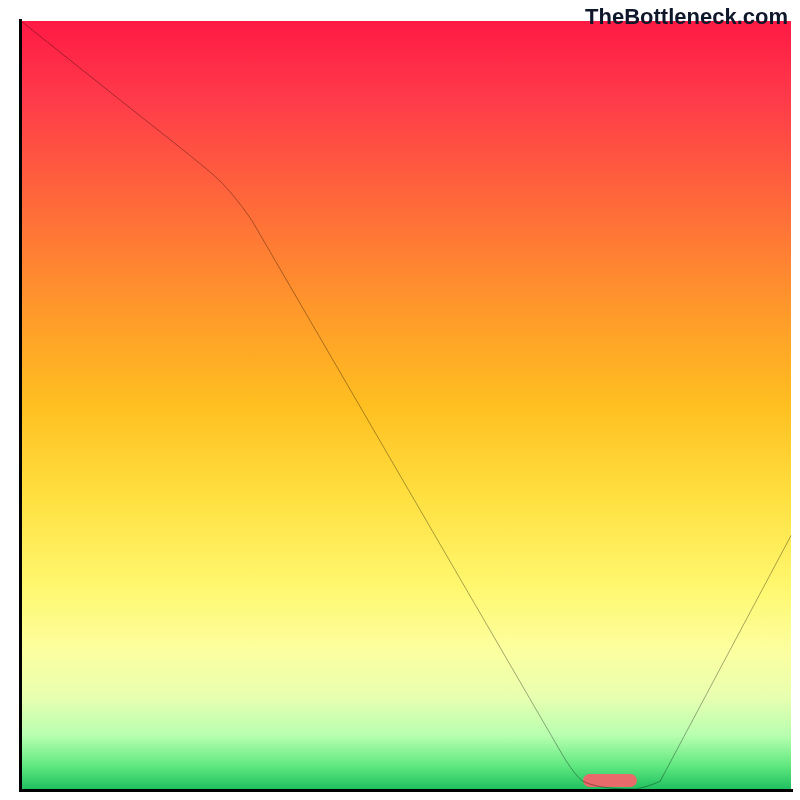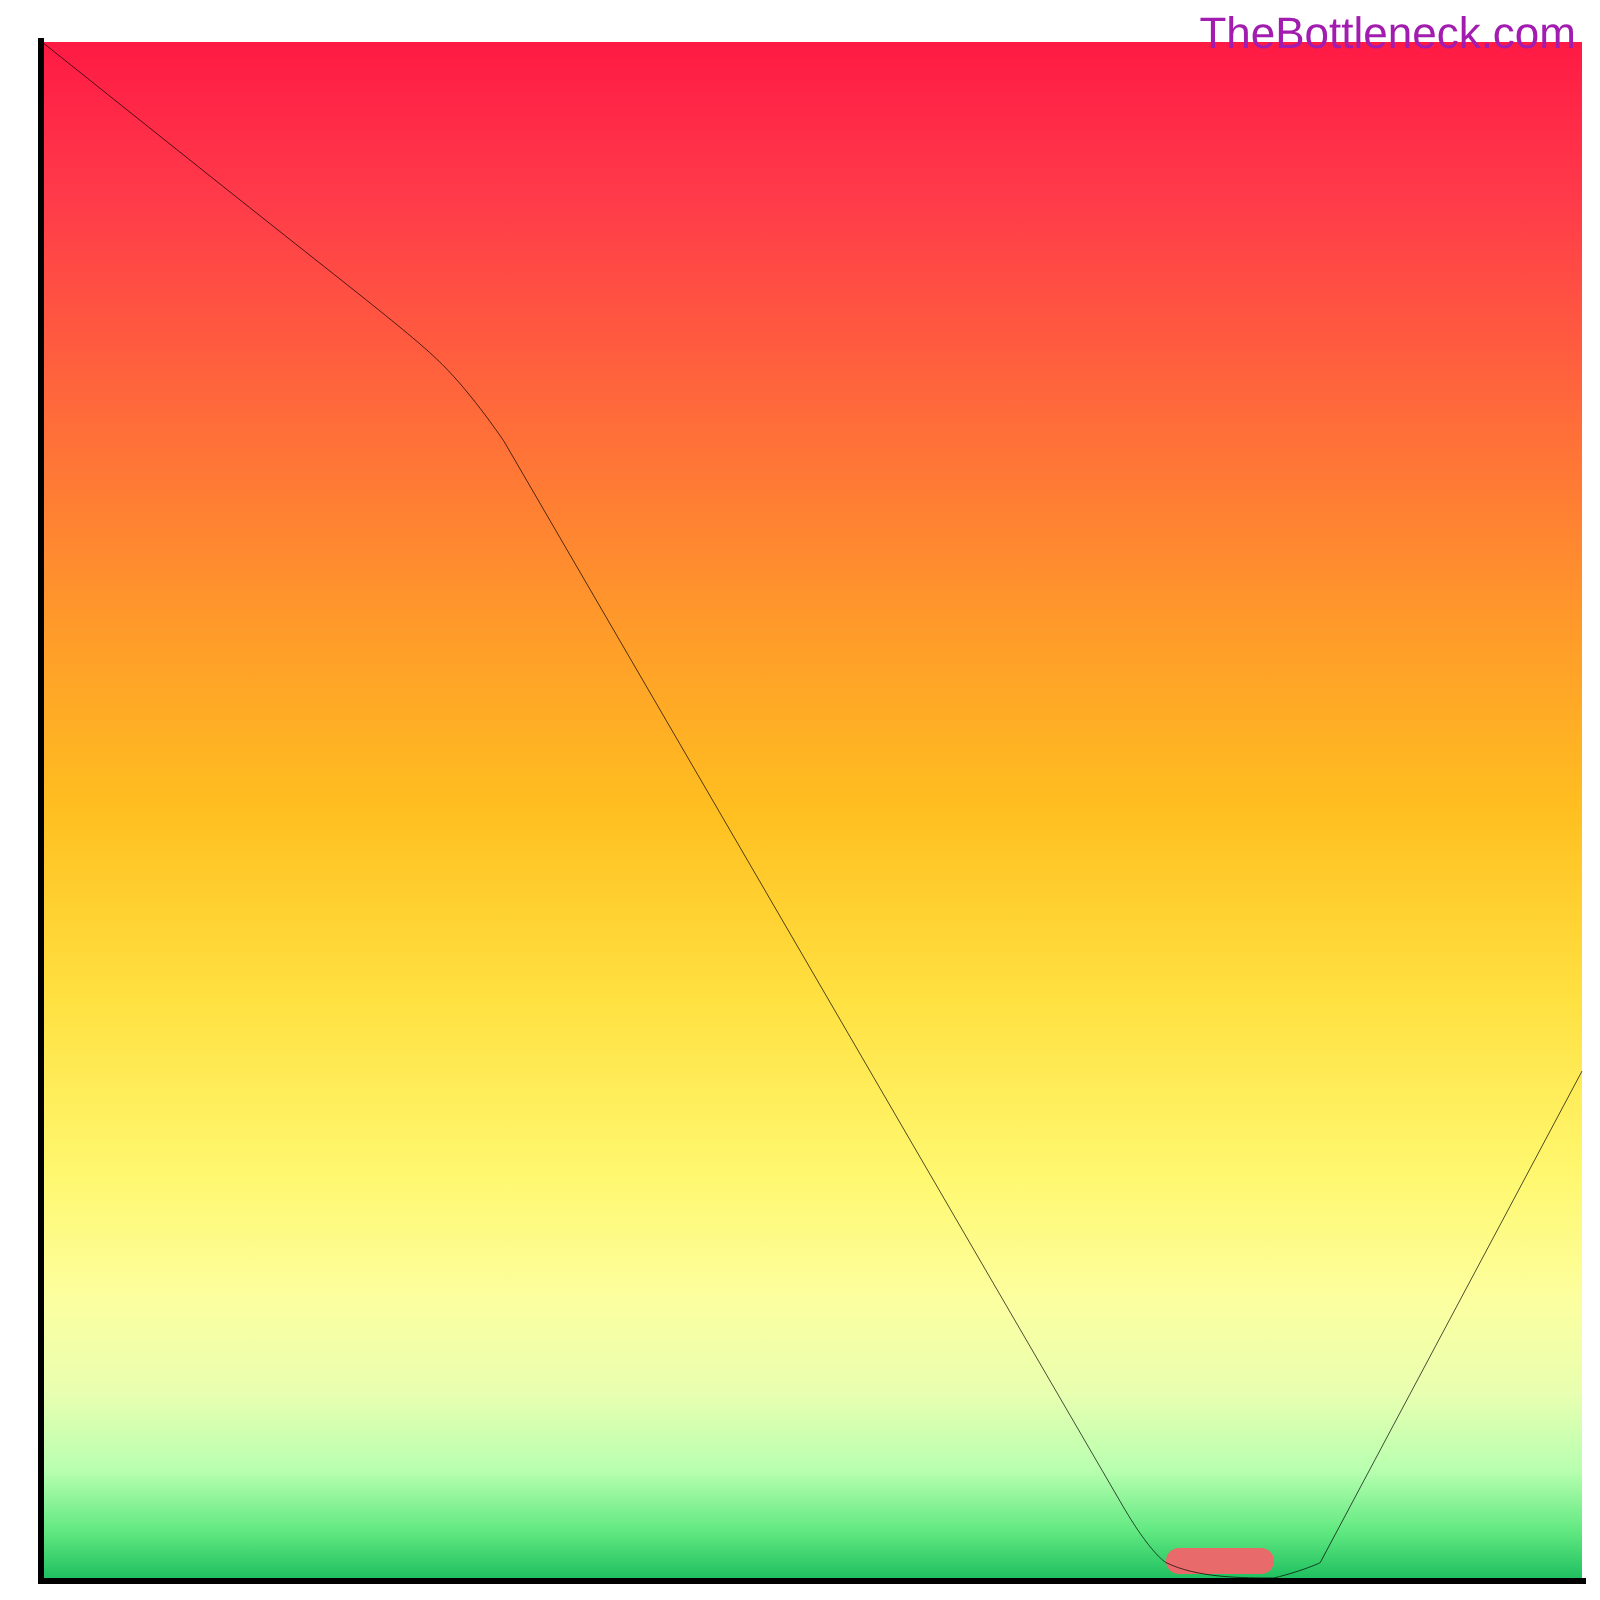--- a/index.html
+++ b/index.html
@@ -8,23 +8,23 @@
     width: 800px;
     height: 800px;
     background: #ffffff;
     position: relative;
     font-family: Arial, sans-serif;
   }
   .watermark {
     position: absolute;
     top: 4px;
     right: 12px;
-    color: #a21caf;
+    color: #0f172a;
     font-size: 22px;
-    font-weight: normal;
+    font-weight: bold;
   }
   .plot-area {
     position: absolute;
     left: 21px;
     top: 21px;
     width: 770px;
     height: 768px;
   }
   .gradient-bg {
     position: absolute;

